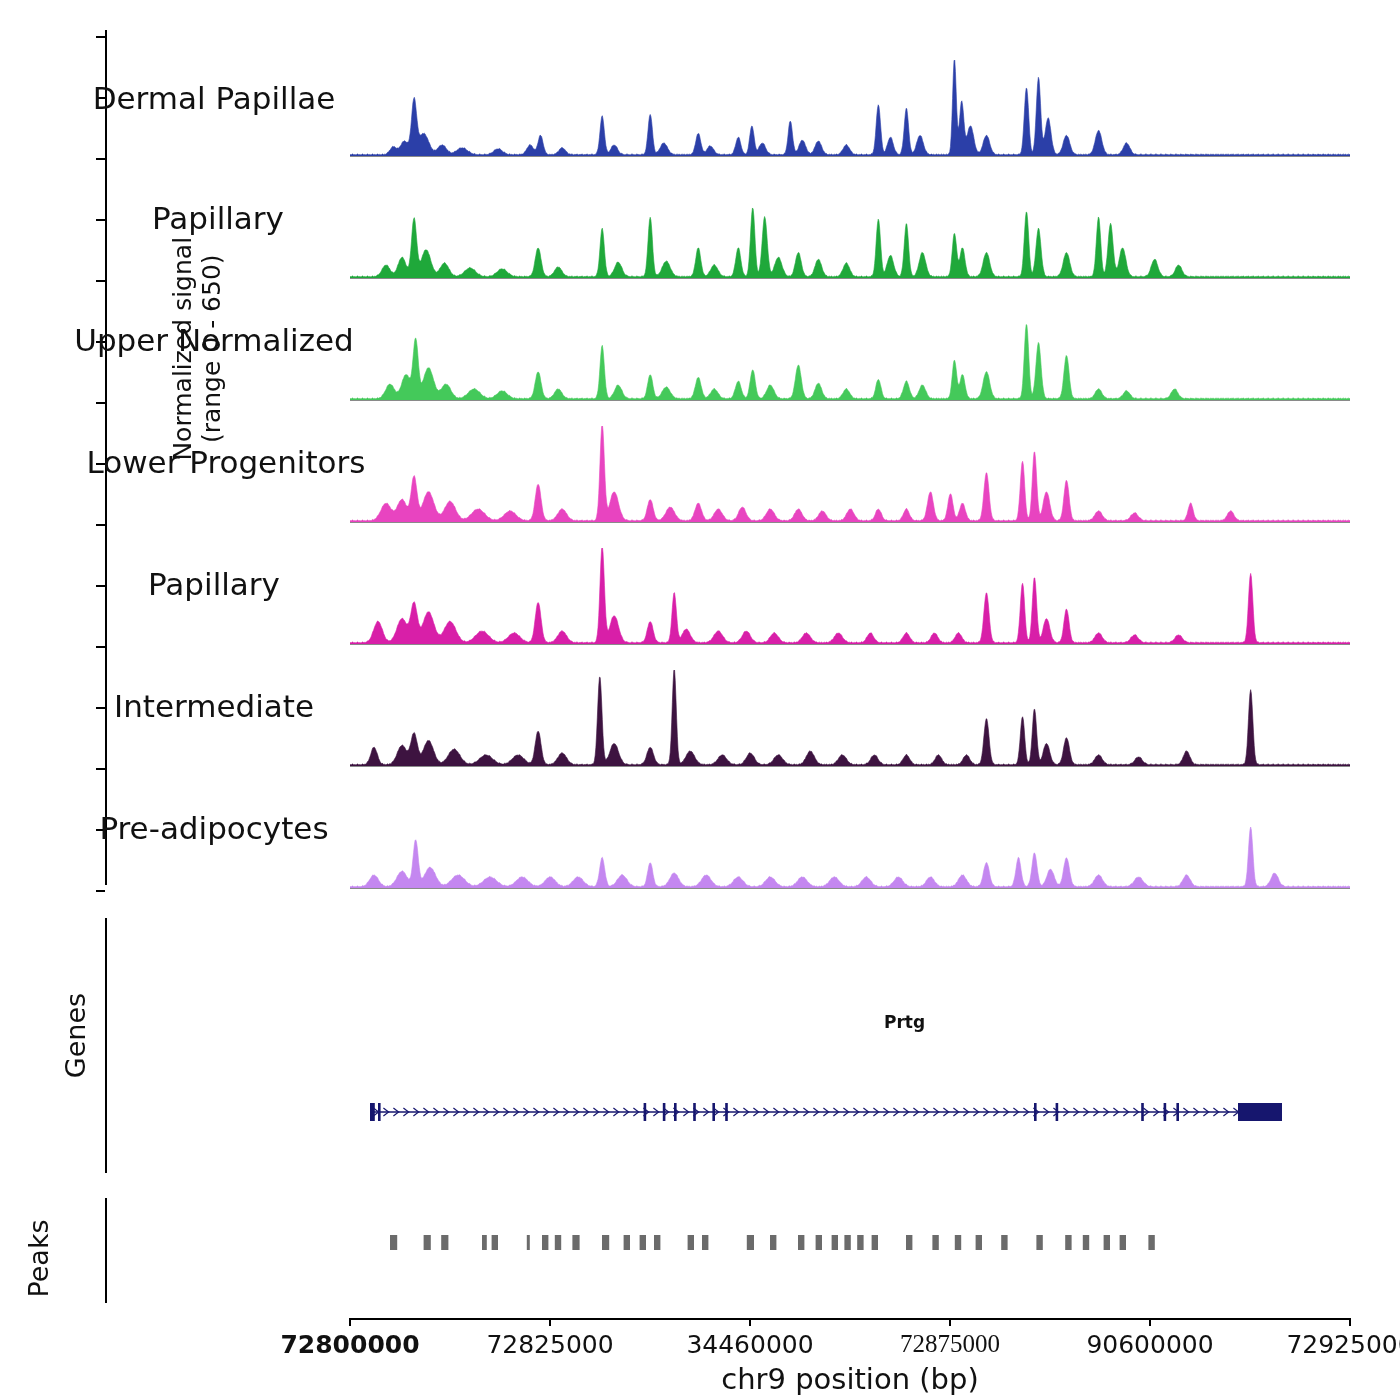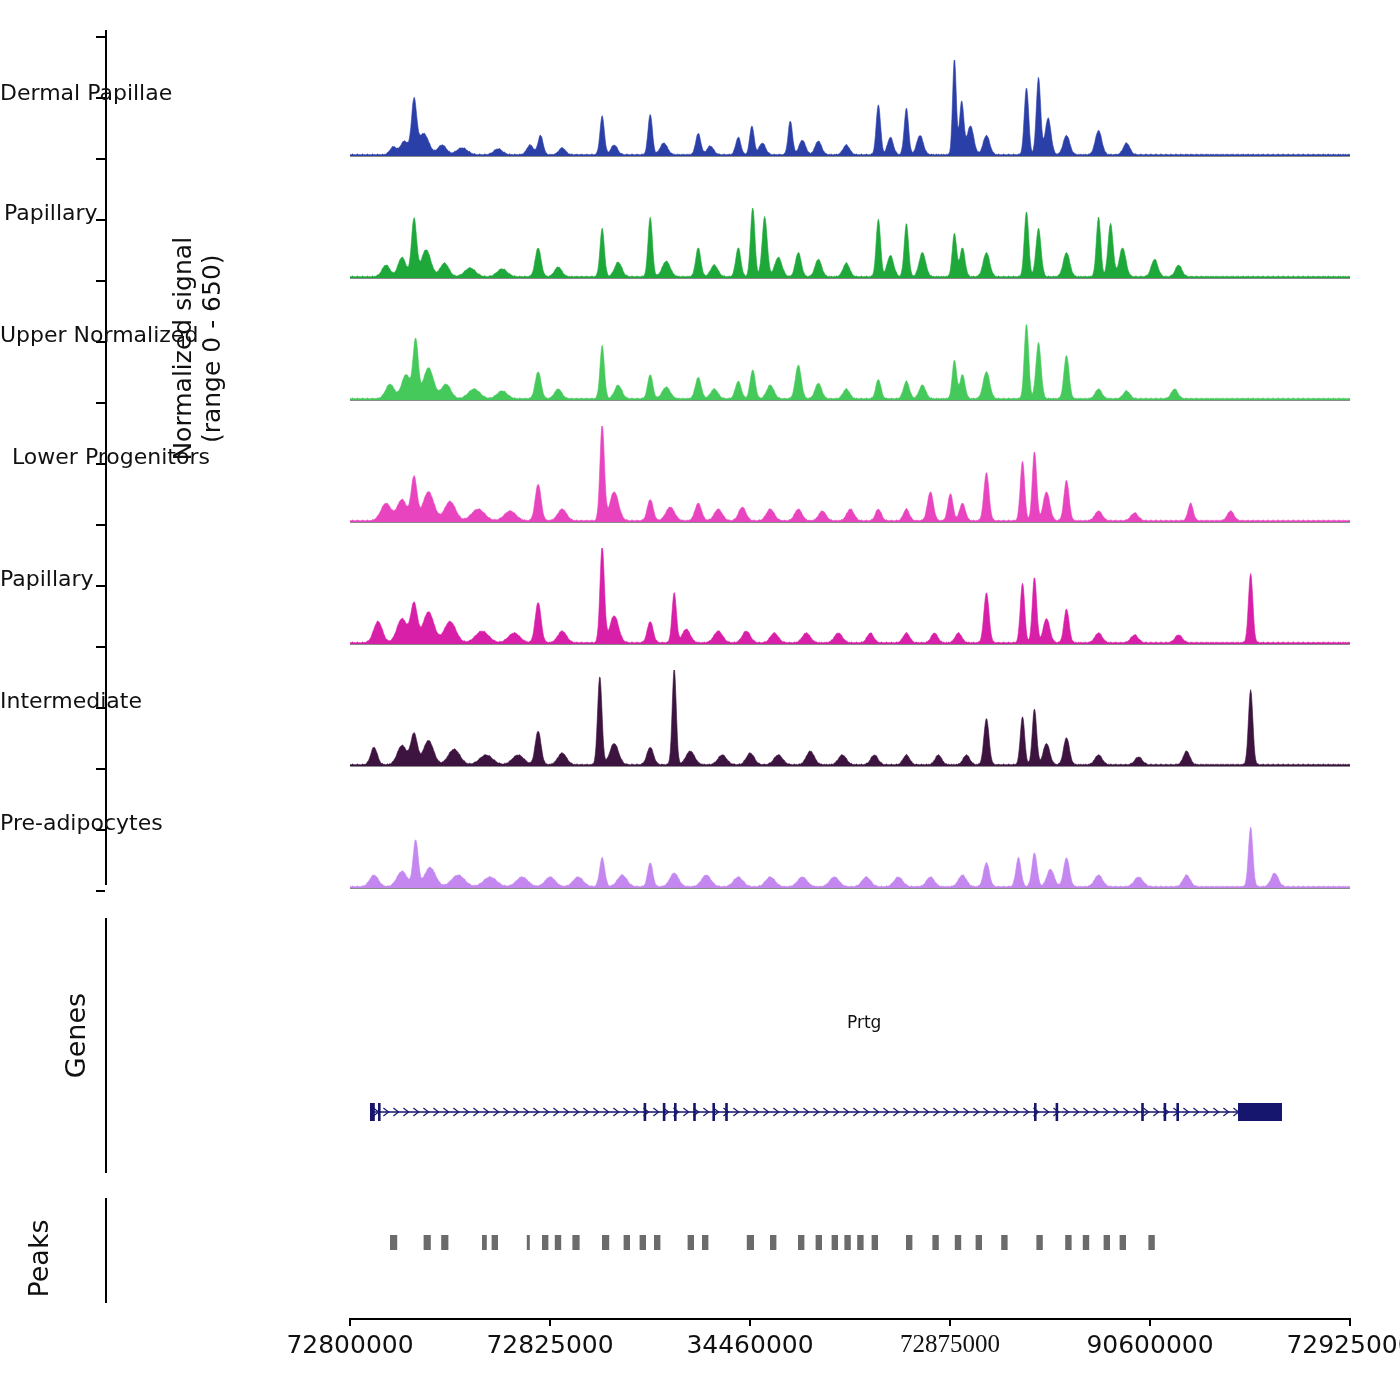--- a/index.html
+++ b/index.html
@@ -71,24 +71,25 @@
   }
 
   
   .track {
     position: absolute;
     left: 350px;
     width: 1000px;
   }
   .track-label {
     position: absolute;
-    font-size: 22px;
+    font-size: 31px;
     color: #111;
     white-space: nowrap;
-    text-align: left;
+    text-align: center;
+    margin-left: 44px;
   }
   .track-baseline {
     position: absolute;
     left: 0;
     width: 1000px;
     height: 1px;
     background: #8a8a8a;
   }
   .track svg { display: block; }
 
@@ -211,21 +212,21 @@
       <div class="track-label" style="top: 688px; left: 0px; width: 340px; padding-right: 8px;">Intermediate</div>
       <div class="track" style="top: 792px;">
         <svg width="1000" height="96" viewBox="0 0 1000 96">
           <path d="M 0 96 L 0.00 94.85 L 0.71 94.59 L 1.43 94.68 L 2.14 94.01 L 2.86 94.00 L 3.57 94.69 L 4.29 94.56 L 5.00 94.80 L 5.72 94.62 L 6.43 94.67 L 7.15 94.01 L 7.86 93.99 L 8.58 94.67 L 9.29 94.49 L 10.01 94.69 L 10.72 94.56 L 11.44 94.51 L 12.15 93.75 L 12.87 93.59 L 13.58 94.08 L 14.30 93.57 L 15.01 93.39 L 15.73 92.86 L 16.44 92.19 L 17.16 90.76 L 17.87 89.82 L 18.58 89.48 L 19.30 88.11 L 20.01 87.15 L 20.73 86.09 L 21.44 85.02 L 22.16 83.54 L 22.87 82.89 L 23.59 83.26 L 24.30 82.93 L 25.02 83.39 L 25.73 84.10 L 26.45 84.84 L 27.16 85.22 L 27.88 86.29 L 28.59 88.15 L 29.31 88.94 L 30.02 90.17 L 30.74 91.33 L 31.45 92.05 L 32.17 92.12 L 32.88 92.62 L 33.60 93.74 L 34.31 93.65 L 35.03 94.02 L 35.74 94.43 L 36.45 94.37 L 37.17 93.78 L 37.88 93.69 L 38.60 94.28 L 39.31 93.67 L 40.03 93.56 L 40.74 93.57 L 41.46 92.98 L 42.17 91.85 L 42.89 91.10 L 43.60 90.98 L 44.32 89.54 L 45.03 88.58 L 45.75 87.78 L 46.46 86.36 L 47.18 84.49 L 47.89 83.13 L 48.61 82.60 L 49.32 80.98 L 50.04 80.19 L 50.75 79.95 L 51.47 79.45 L 52.18 78.82 L 52.89 78.97 L 53.61 80.17 L 54.32 80.38 L 55.04 81.48 L 55.75 83.07 L 56.47 84.22 L 57.18 84.91 L 57.90 85.90 L 58.61 87.31 L 59.33 86.80 L 60.04 86.03 L 60.76 84.26 L 61.47 80.31 L 62.19 74.14 L 62.90 67.04 L 63.62 60.22 L 64.33 52.90 L 65.05 48.53 L 65.76 47.77 L 66.48 50.03 L 67.19 54.77 L 67.91 61.68 L 68.62 69.74 L 69.34 75.62 L 70.05 80.72 L 70.76 84.47 L 71.48 86.14 L 72.19 86.05 L 72.91 85.47 L 73.62 85.06 L 74.34 83.04 L 75.05 81.66 L 75.77 80.70 L 76.48 79.36 L 77.20 77.65 L 77.91 76.49 L 78.63 76.27 L 79.34 75.08 L 80.06 74.98 L 80.77 75.68 L 81.49 76.27 L 82.20 76.63 L 82.92 77.56 L 83.63 79.36 L 84.35 80.07 L 85.06 81.62 L 85.78 83.70 L 86.49 85.34 L 87.21 86.35 L 87.92 87.54 L 88.63 89.20 L 89.35 89.52 L 90.06 90.43 L 90.78 91.68 L 91.49 92.35 L 92.21 92.35 L 92.92 92.44 L 93.64 92.98 L 94.35 92.25 L 95.07 92.16 L 95.78 92.50 L 96.50 92.28 L 97.21 91.55 L 97.93 90.89 L 98.64 90.70 L 99.36 89.35 L 100.07 88.68 L 100.79 88.54 L 101.50 87.89 L 102.22 86.89 L 102.93 85.98 L 103.65 85.62 L 104.36 84.25 L 105.08 83.71 L 105.79 83.85 L 106.50 83.57 L 107.22 83.18 L 107.93 82.90 L 108.65 83.25 L 109.36 82.72 L 110.08 83.06 L 110.79 84.12 L 111.51 84.71 L 112.22 85.25 L 112.94 85.75 L 113.65 86.75 L 114.37 86.81 L 115.08 87.60 L 115.80 88.99 L 116.51 89.74 L 117.23 90.41 L 117.94 90.83 L 118.66 91.62 L 119.37 91.42 L 120.09 91.87 L 120.80 92.88 L 121.52 93.16 L 122.23 93.46 L 122.94 93.40 L 123.66 93.67 L 124.37 93.01 L 125.09 92.99 L 125.80 93.55 L 126.52 93.36 L 127.23 93.30 L 127.95 92.79 L 128.66 92.59 L 129.38 91.50 L 130.09 91.05 L 130.81 91.21 L 131.52 90.58 L 132.24 90.22 L 132.95 89.35 L 133.67 88.81 L 134.38 87.49 L 135.10 86.87 L 135.81 86.97 L 136.53 86.32 L 137.24 86.10 L 137.96 85.53 L 138.67 85.31 L 139.39 84.47 L 140.10 84.40 L 140.81 85.15 L 141.53 85.17 L 142.24 85.67 L 142.96 85.94 L 143.67 86.43 L 144.39 86.30 L 145.10 86.88 L 145.82 88.19 L 146.53 88.63 L 147.25 89.49 L 147.96 90.08 L 148.68 90.67 L 149.39 90.58 L 150.11 91.08 L 150.82 92.25 L 151.54 92.43 L 152.25 92.98 L 152.97 93.33 L 153.68 93.54 L 154.40 93.11 L 155.11 93.23 L 155.83 94.04 L 156.54 93.80 L 157.26 93.99 L 157.97 94.05 L 158.68 93.88 L 159.40 93.10 L 160.11 92.85 L 160.83 93.26 L 161.54 92.58 L 162.26 92.33 L 162.97 92.03 L 163.69 91.37 L 164.40 90.15 L 165.12 89.44 L 165.83 89.45 L 166.55 88.35 L 167.26 87.80 L 167.98 87.38 L 168.69 86.64 L 169.41 85.50 L 170.12 85.01 L 170.84 85.39 L 171.55 84.79 L 172.27 84.89 L 172.98 85.33 L 173.70 85.44 L 174.41 85.24 L 175.13 85.68 L 175.84 86.97 L 176.55 87.16 L 177.27 88.00 L 177.98 89.12 L 178.70 89.69 L 179.41 89.82 L 180.13 90.42 L 180.84 91.72 L 181.56 91.75 L 182.27 92.35 L 182.99 93.17 L 183.70 93.38 L 184.42 93.10 L 185.13 93.24 L 185.85 94.06 L 186.56 93.57 L 187.28 93.69 L 187.99 94.06 L 188.71 93.83 L 189.42 93.09 L 190.14 92.71 L 190.85 93.01 L 191.57 91.93 L 192.28 91.45 L 192.99 91.25 L 193.71 90.47 L 194.42 89.17 L 195.14 88.27 L 195.85 88.14 L 196.57 86.72 L 197.28 86.11 L 198.00 85.99 L 198.71 85.53 L 199.43 84.75 L 200.14 84.57 L 200.86 85.34 L 201.57 84.94 L 202.29 85.48 L 203.00 86.57 L 203.72 87.30 L 204.43 87.61 L 205.15 88.33 L 205.86 89.78 L 206.58 89.88 L 207.29 90.70 L 208.01 91.88 L 208.72 92.52 L 209.44 92.56 L 210.15 92.87 L 210.86 93.79 L 211.58 93.34 L 212.29 93.59 L 213.01 94.24 L 213.72 94.39 L 214.44 93.96 L 215.15 93.79 L 215.87 94.23 L 216.58 93.36 L 217.30 93.19 L 218.01 93.42 L 218.73 93.15 L 219.44 92.25 L 220.16 91.56 L 220.87 91.40 L 221.59 89.97 L 222.30 89.25 L 223.02 88.99 L 223.73 88.32 L 224.45 87.13 L 225.16 86.27 L 225.88 86.11 L 226.59 84.92 L 227.31 84.65 L 228.02 85.09 L 228.73 85.28 L 229.45 85.20 L 230.16 85.47 L 230.88 86.45 L 231.59 86.43 L 232.31 87.24 L 233.02 88.65 L 233.74 89.58 L 234.45 90.13 L 235.17 90.72 L 235.88 91.77 L 236.60 91.66 L 237.31 92.21 L 238.03 93.26 L 238.74 93.70 L 239.46 93.80 L 240.17 93.85 L 240.89 94.33 L 241.60 93.74 L 242.32 93.85 L 243.03 94.51 L 243.75 94.55 L 244.46 94.31 L 245.18 93.80 L 245.89 93.41 L 246.60 91.50 L 247.32 89.53 L 248.03 87.21 L 248.75 83.29 L 249.46 78.55 L 250.18 73.46 L 250.89 69.42 L 251.61 65.94 L 252.32 65.27 L 253.04 67.49 L 253.75 70.96 L 254.47 75.63 L 255.18 80.31 L 255.90 84.95 L 256.61 87.81 L 257.33 90.35 L 258.04 92.62 L 258.76 93.49 L 259.47 94.05 L 260.19 93.93 L 260.90 93.99 L 261.62 93.08 L 262.33 92.75 L 263.05 92.97 L 263.76 92.33 L 264.47 91.86 L 265.19 90.81 L 265.90 90.01 L 266.62 88.33 L 267.33 87.28 L 268.05 86.90 L 268.76 85.77 L 269.48 85.09 L 270.19 84.09 L 270.91 83.58 L 271.62 82.57 L 272.34 82.49 L 273.05 83.36 L 273.77 83.66 L 274.48 84.55 L 275.20 85.26 L 275.91 86.27 L 276.63 86.65 L 277.34 87.71 L 278.06 89.43 L 278.77 90.21 L 279.49 91.30 L 280.20 92.00 L 280.91 92.64 L 281.63 92.51 L 282.34 92.91 L 283.06 93.92 L 283.77 93.94 L 284.49 94.31 L 285.20 94.46 L 285.92 94.51 L 286.63 93.94 L 287.35 93.95 L 288.06 94.68 L 288.78 94.42 L 289.49 94.62 L 290.21 94.72 L 290.92 94.64 L 291.64 93.97 L 292.35 93.83 L 293.07 94.30 L 293.78 93.48 L 294.50 92.75 L 295.21 91.41 L 295.93 89.02 L 296.64 85.27 L 297.36 81.41 L 298.07 78.02 L 298.78 73.94 L 299.50 71.49 L 300.21 70.79 L 300.93 71.62 L 301.64 73.65 L 302.36 77.33 L 303.07 82.13 L 303.79 85.56 L 304.50 88.85 L 305.22 91.46 L 305.93 92.85 L 306.65 93.18 L 307.36 93.62 L 308.08 94.57 L 308.79 94.22 L 309.51 94.39 L 310.22 94.76 L 310.94 94.57 L 311.65 93.94 L 312.37 93.77 L 313.08 94.30 L 313.80 93.56 L 314.51 93.34 L 315.23 93.30 L 315.94 92.57 L 316.65 91.26 L 317.37 90.28 L 318.08 89.91 L 318.80 88.15 L 319.51 86.96 L 320.23 86.05 L 320.94 84.65 L 321.66 82.93 L 322.37 81.86 L 323.09 81.84 L 323.80 80.85 L 324.52 80.92 L 325.23 81.70 L 325.95 82.31 L 326.66 82.74 L 327.38 83.82 L 328.09 85.81 L 328.81 86.52 L 329.52 87.94 L 330.24 89.65 L 330.95 90.73 L 331.67 91.19 L 332.38 91.89 L 333.10 93.20 L 333.81 93.02 L 334.52 93.47 L 335.24 94.22 L 335.95 94.42 L 336.67 94.07 L 337.38 94.06 L 338.10 94.75 L 338.81 94.09 L 339.53 94.18 L 340.24 94.69 L 340.96 94.72 L 341.67 94.23 L 342.39 94.07 L 343.10 94.59 L 343.82 93.78 L 344.53 93.69 L 345.25 93.99 L 345.96 93.77 L 346.68 92.94 L 347.39 92.32 L 348.11 92.27 L 348.82 90.83 L 349.54 90.05 L 350.25 89.64 L 350.96 88.74 L 351.68 87.25 L 352.39 86.07 L 353.11 85.59 L 353.82 84.01 L 354.54 83.37 L 355.25 83.44 L 355.97 83.35 L 356.68 82.97 L 357.40 83.12 L 358.11 84.12 L 358.83 84.16 L 359.54 85.11 L 360.26 86.69 L 360.97 87.89 L 361.69 88.60 L 362.40 89.47 L 363.12 90.82 L 363.83 90.94 L 364.55 91.69 L 365.26 92.87 L 365.98 93.46 L 366.69 93.57 L 367.41 93.69 L 368.12 94.28 L 368.83 93.72 L 369.55 93.86 L 370.26 94.54 L 370.98 94.68 L 371.69 94.50 L 372.41 94.34 L 373.12 94.66 L 373.84 93.93 L 374.55 93.92 L 375.27 94.47 L 375.98 94.43 L 376.70 94.17 L 377.41 93.78 L 378.13 93.80 L 378.84 92.75 L 379.56 92.34 L 380.27 92.44 L 380.99 91.85 L 381.70 91.08 L 382.42 90.08 L 383.13 89.46 L 383.85 87.87 L 384.56 87.02 L 385.28 86.85 L 385.99 86.16 L 386.70 85.64 L 387.42 85.06 L 388.13 85.10 L 388.85 84.48 L 389.56 84.77 L 390.28 85.91 L 390.99 86.54 L 391.71 87.42 L 392.42 88.05 L 393.14 89.09 L 393.85 89.28 L 394.57 90.11 L 395.28 91.54 L 396.00 92.15 L 396.71 92.91 L 397.43 93.14 L 398.14 93.64 L 398.86 93.25 L 399.57 93.48 L 400.29 94.32 L 401.00 94.34 L 401.72 94.68 L 402.43 94.49 L 403.15 94.60 L 403.86 93.95 L 404.57 93.95 L 405.29 94.62 L 406.00 94.45 L 406.72 94.64 L 407.43 94.41 L 408.15 94.34 L 408.86 93.53 L 409.58 93.30 L 410.29 93.72 L 411.01 93.18 L 411.72 92.95 L 412.44 92.32 L 413.15 91.68 L 413.87 90.28 L 414.58 89.45 L 415.30 89.28 L 416.01 88.17 L 416.73 87.52 L 417.44 86.73 L 418.16 86.03 L 418.87 84.87 L 419.59 84.52 L 420.30 85.11 L 421.02 84.96 L 421.73 85.48 L 422.44 86.08 L 423.16 86.70 L 423.87 86.87 L 424.59 87.71 L 425.30 89.30 L 426.02 89.86 L 426.73 90.86 L 427.45 91.76 L 428.16 92.33 L 428.88 92.27 L 429.59 92.69 L 430.31 93.76 L 431.02 93.69 L 431.74 94.07 L 432.45 94.45 L 433.17 94.46 L 433.88 93.93 L 434.60 93.94 L 435.31 94.68 L 436.03 94.30 L 436.74 94.45 L 437.46 94.74 L 438.17 94.58 L 438.88 93.94 L 439.60 93.81 L 440.31 94.40 L 441.03 93.80 L 441.74 93.72 L 442.46 93.79 L 443.17 93.27 L 443.89 92.23 L 444.60 91.61 L 445.32 91.64 L 446.03 90.40 L 446.75 89.70 L 447.46 89.23 L 448.18 88.21 L 448.89 86.81 L 449.61 85.98 L 450.32 86.03 L 451.04 85.02 L 451.75 84.85 L 452.47 85.22 L 453.18 85.27 L 453.90 85.10 L 454.61 85.59 L 455.33 86.99 L 456.04 87.23 L 456.75 88.21 L 457.47 89.54 L 458.18 90.34 L 458.90 90.63 L 459.61 91.28 L 460.33 92.60 L 461.04 92.51 L 461.76 93.04 L 462.47 93.86 L 463.19 94.09 L 463.90 93.79 L 464.62 93.85 L 465.33 94.64 L 466.05 94.04 L 466.76 94.18 L 467.48 94.69 L 468.19 94.70 L 468.91 94.21 L 469.62 94.10 L 470.34 94.72 L 471.05 93.98 L 471.77 93.97 L 472.48 94.35 L 473.20 94.21 L 473.91 93.51 L 474.62 93.10 L 475.34 93.31 L 476.05 92.13 L 476.77 91.61 L 477.48 91.44 L 478.20 90.74 L 478.91 89.45 L 479.63 88.46 L 480.34 88.14 L 481.06 86.61 L 481.77 85.92 L 482.49 85.84 L 483.20 85.50 L 483.92 84.83 L 484.63 84.69 L 485.35 85.41 L 486.06 85.11 L 486.78 85.76 L 487.49 87.04 L 488.21 88.01 L 488.92 88.47 L 489.64 89.22 L 490.35 90.56 L 491.07 90.64 L 491.78 91.40 L 492.49 92.58 L 493.21 93.23 L 493.92 93.29 L 494.64 93.47 L 495.35 94.16 L 496.07 93.63 L 496.78 93.81 L 497.50 94.50 L 498.21 94.68 L 498.93 94.44 L 499.64 94.31 L 500.36 94.71 L 501.07 94.00 L 501.79 94.04 L 502.50 94.62 L 503.22 94.68 L 503.93 94.41 L 504.65 94.15 L 505.36 94.36 L 506.08 93.46 L 506.79 93.23 L 507.51 93.50 L 508.22 93.12 L 508.93 92.42 L 509.65 91.56 L 510.36 91.06 L 511.08 89.48 L 511.79 88.56 L 512.51 88.23 L 513.22 87.35 L 513.94 86.46 L 514.65 85.59 L 515.37 85.37 L 516.08 84.43 L 516.80 84.48 L 517.51 85.40 L 518.23 85.94 L 518.94 86.66 L 519.66 87.30 L 520.37 88.45 L 521.09 88.71 L 521.80 89.66 L 522.52 91.18 L 523.23 91.93 L 523.95 92.68 L 524.66 93.00 L 525.38 93.60 L 526.09 93.24 L 526.80 93.49 L 527.52 94.33 L 528.23 94.40 L 528.95 94.66 L 529.66 94.47 L 530.38 94.63 L 531.09 93.97 L 531.81 93.98 L 532.52 94.66 L 533.24 94.57 L 533.95 94.81 L 534.67 94.53 L 535.38 94.58 L 536.10 93.84 L 536.81 93.74 L 537.53 94.28 L 538.24 93.95 L 538.96 93.92 L 539.67 93.37 L 540.39 92.95 L 541.10 91.70 L 541.82 90.98 L 542.53 90.86 L 543.25 89.80 L 543.96 89.08 L 544.67 88.02 L 545.39 87.13 L 546.10 85.67 L 546.82 85.02 L 547.53 85.29 L 548.25 84.90 L 548.96 85.19 L 549.68 85.50 L 550.39 86.05 L 551.11 86.15 L 551.82 87.00 L 552.54 88.65 L 553.25 89.36 L 553.97 90.48 L 554.68 91.39 L 555.40 92.09 L 556.11 92.09 L 556.83 92.59 L 557.54 93.70 L 558.26 93.72 L 558.97 94.13 L 559.69 94.43 L 560.40 94.47 L 561.12 93.93 L 561.83 93.95 L 562.54 94.69 L 563.26 94.37 L 563.97 94.55 L 564.69 94.76 L 565.40 94.67 L 566.12 94.06 L 566.83 94.01 L 567.55 94.70 L 568.26 94.28 L 568.98 94.37 L 569.69 94.56 L 570.41 94.29 L 571.12 93.48 L 571.84 93.13 L 572.55 93.42 L 573.27 92.44 L 573.98 91.91 L 574.70 91.44 L 575.41 90.36 L 576.13 88.77 L 576.84 87.68 L 577.56 87.37 L 578.27 86.01 L 578.98 85.44 L 579.70 85.40 L 580.41 85.10 L 581.13 84.70 L 581.84 85.09 L 582.56 86.50 L 583.27 86.87 L 583.99 88.00 L 584.70 89.48 L 585.42 90.38 L 586.13 90.78 L 586.85 91.54 L 587.56 92.92 L 588.28 92.90 L 588.99 93.43 L 589.71 94.18 L 590.42 94.33 L 591.14 93.95 L 591.85 93.98 L 592.57 94.73 L 593.28 94.16 L 594.00 94.29 L 594.71 94.76 L 595.43 94.73 L 596.14 94.23 L 596.85 94.14 L 597.57 94.83 L 598.28 94.17 L 599.00 94.24 L 599.71 94.69 L 600.43 94.64 L 601.14 94.07 L 601.86 93.85 L 602.57 94.32 L 603.29 93.36 L 604.00 93.05 L 604.72 93.02 L 605.43 92.36 L 606.15 91.03 L 606.86 89.92 L 607.58 89.40 L 608.29 87.47 L 609.01 86.29 L 609.72 85.62 L 610.44 84.65 L 611.15 83.41 L 611.87 82.83 L 612.58 83.30 L 613.30 82.86 L 614.01 83.53 L 614.72 84.96 L 615.44 86.17 L 616.15 86.96 L 616.87 88.10 L 617.58 89.84 L 618.30 90.23 L 619.01 91.25 L 619.73 92.58 L 620.44 93.34 L 621.16 93.40 L 621.87 93.61 L 622.59 94.35 L 623.30 93.81 L 624.02 93.96 L 624.73 94.59 L 625.45 94.77 L 626.16 94.39 L 626.88 94.21 L 627.59 94.55 L 628.31 93.61 L 629.02 93.24 L 629.74 93.10 L 630.45 92.07 L 631.17 90.05 L 631.88 87.54 L 632.59 84.96 L 633.31 80.81 L 634.02 77.26 L 634.74 74.58 L 635.45 72.19 L 636.17 70.67 L 636.88 70.65 L 637.60 72.56 L 638.31 74.54 L 639.03 77.95 L 639.74 82.16 L 640.46 85.61 L 641.17 88.31 L 641.89 90.36 L 642.60 92.26 L 643.32 92.61 L 644.03 93.29 L 644.75 94.29 L 645.46 94.55 L 646.18 94.56 L 646.89 94.42 L 647.61 94.70 L 648.32 94.01 L 649.04 94.03 L 649.75 94.67 L 650.46 94.70 L 651.18 94.69 L 651.89 94.48 L 652.61 94.70 L 653.32 94.01 L 654.04 94.02 L 654.75 94.67 L 655.47 94.67 L 656.18 94.74 L 656.90 94.52 L 657.61 94.69 L 658.33 94.00 L 659.04 93.99 L 659.76 94.60 L 660.47 94.45 L 661.19 94.34 L 661.90 93.59 L 662.62 92.75 L 663.33 90.41 L 664.05 87.86 L 664.76 84.96 L 665.48 80.42 L 666.19 75.75 L 666.90 70.87 L 667.62 67.50 L 668.33 65.25 L 669.05 65.94 L 669.76 69.40 L 670.48 73.55 L 671.19 78.69 L 671.91 83.20 L 672.62 87.22 L 673.34 89.51 L 674.05 91.50 L 674.77 93.39 L 675.48 93.87 L 676.20 94.35 L 676.91 94.17 L 677.63 93.80 L 678.34 92.28 L 679.06 90.70 L 679.77 88.86 L 680.49 84.97 L 681.20 80.36 L 681.92 74.72 L 682.63 69.06 L 683.35 63.71 L 684.06 60.89 L 684.77 61.32 L 685.49 63.41 L 686.20 68.00 L 686.92 73.58 L 687.63 79.20 L 688.35 83.57 L 689.06 87.42 L 689.78 90.79 L 690.49 92.10 L 691.21 93.04 L 691.92 93.29 L 692.64 92.89 L 693.35 91.57 L 694.07 90.49 L 694.78 89.82 L 695.50 87.82 L 696.21 86.07 L 696.93 84.20 L 697.64 82.06 L 698.36 79.60 L 699.07 78.06 L 699.79 77.80 L 700.50 77.09 L 701.22 77.59 L 701.93 78.82 L 702.64 80.21 L 703.36 81.48 L 704.07 83.48 L 704.79 86.24 L 705.50 87.73 L 706.22 89.54 L 706.93 91.20 L 707.65 92.02 L 708.36 91.99 L 709.08 92.01 L 709.79 92.25 L 710.51 90.66 L 711.22 88.89 L 711.94 86.56 L 712.65 82.89 L 713.37 78.23 L 714.08 73.88 L 714.80 70.65 L 715.51 67.16 L 716.23 65.74 L 716.94 66.34 L 717.66 68.09 L 718.37 70.77 L 719.09 74.77 L 719.80 79.78 L 720.51 83.27 L 721.23 86.82 L 721.94 89.93 L 722.66 91.76 L 723.37 92.50 L 724.09 93.21 L 724.80 94.36 L 725.52 94.00 L 726.23 94.23 L 726.95 94.74 L 727.66 94.72 L 728.38 94.22 L 729.09 94.14 L 729.81 94.83 L 730.52 94.19 L 731.24 94.29 L 731.95 94.76 L 732.67 94.75 L 733.38 94.25 L 734.10 94.15 L 734.81 94.82 L 735.53 94.11 L 736.24 94.16 L 736.95 94.59 L 737.67 94.50 L 738.38 93.86 L 739.10 93.52 L 739.81 93.81 L 740.53 92.65 L 741.24 92.10 L 741.96 91.82 L 742.67 90.93 L 743.39 89.37 L 744.10 88.06 L 744.82 87.39 L 745.53 85.47 L 746.25 84.44 L 746.96 84.07 L 747.68 83.55 L 748.39 82.86 L 749.11 82.85 L 749.82 83.87 L 750.54 83.96 L 751.25 85.05 L 751.97 86.79 L 752.68 88.16 L 753.40 88.98 L 754.11 90.00 L 754.82 91.52 L 755.54 91.66 L 756.25 92.41 L 756.97 93.50 L 757.68 94.04 L 758.40 93.93 L 759.11 93.99 L 759.83 94.57 L 760.54 93.95 L 761.26 94.04 L 761.97 94.65 L 762.69 94.80 L 763.40 94.48 L 764.12 94.34 L 764.83 94.75 L 765.55 94.05 L 766.26 94.09 L 766.98 94.68 L 767.69 94.79 L 768.41 94.54 L 769.12 94.38 L 769.84 94.74 L 770.55 94.03 L 771.27 94.06 L 771.98 94.67 L 772.69 94.75 L 773.41 94.56 L 774.12 94.37 L 774.84 94.67 L 775.55 93.92 L 776.27 93.88 L 776.98 94.41 L 777.70 94.33 L 778.41 94.02 L 779.13 93.55 L 779.84 93.46 L 780.56 92.29 L 781.27 91.72 L 781.99 91.65 L 782.70 90.88 L 783.42 89.95 L 784.13 88.80 L 784.85 88.07 L 785.56 86.46 L 786.28 85.68 L 786.99 85.69 L 787.71 85.26 L 788.42 85.13 L 789.14 84.99 L 789.85 85.51 L 790.56 85.38 L 791.28 86.14 L 791.99 87.67 L 792.71 88.58 L 793.42 89.67 L 794.14 90.36 L 794.85 91.36 L 795.57 91.42 L 796.28 92.06 L 797.00 93.25 L 797.71 93.59 L 798.43 94.11 L 799.14 94.09 L 799.86 94.37 L 800.57 93.80 L 801.29 93.88 L 802.00 94.61 L 802.72 94.53 L 803.43 94.80 L 804.15 94.59 L 804.86 94.67 L 805.58 94.00 L 806.29 94.00 L 807.01 94.69 L 807.72 94.55 L 808.43 94.78 L 809.15 94.64 L 809.86 94.67 L 810.58 94.01 L 811.29 94.00 L 812.01 94.70 L 812.72 94.51 L 813.44 94.73 L 814.15 94.67 L 814.87 94.67 L 815.58 94.02 L 816.30 94.01 L 817.01 94.71 L 817.73 94.48 L 818.44 94.68 L 819.16 94.70 L 819.87 94.67 L 820.59 94.03 L 821.30 94.01 L 822.02 94.71 L 822.73 94.44 L 823.45 94.62 L 824.16 94.70 L 824.87 94.61 L 825.59 93.94 L 826.30 93.83 L 827.02 94.39 L 827.73 93.85 L 828.45 93.70 L 829.16 93.39 L 829.88 92.65 L 830.59 91.19 L 831.31 90.11 L 832.02 89.60 L 832.74 87.89 L 833.45 86.67 L 834.17 85.61 L 834.88 84.39 L 835.60 83.00 L 836.31 82.56 L 837.03 83.31 L 837.74 83.39 L 838.46 84.41 L 839.17 85.89 L 839.89 87.09 L 840.60 87.89 L 841.32 89.17 L 842.03 91.07 L 842.74 91.63 L 843.46 92.58 L 844.17 93.58 L 844.89 93.88 L 845.60 93.62 L 846.32 93.77 L 847.03 94.61 L 847.75 94.19 L 848.46 94.36 L 849.18 94.81 L 849.89 94.69 L 850.61 94.15 L 851.32 94.09 L 852.04 94.80 L 852.75 94.26 L 853.47 94.37 L 854.18 94.81 L 854.90 94.72 L 855.61 94.18 L 856.33 94.12 L 857.04 94.81 L 857.76 94.23 L 858.47 94.33 L 859.19 94.79 L 859.90 94.73 L 860.61 94.21 L 861.33 94.14 L 862.04 94.83 L 862.76 94.20 L 863.47 94.30 L 864.19 94.77 L 864.90 94.74 L 865.62 94.25 L 866.33 94.16 L 867.05 94.84 L 867.76 94.17 L 868.48 94.26 L 869.19 94.75 L 869.91 94.76 L 870.62 94.28 L 871.34 94.19 L 872.05 94.84 L 872.77 94.15 L 873.48 94.23 L 874.20 94.74 L 874.91 94.78 L 875.63 94.32 L 876.34 94.22 L 877.06 94.82 L 877.77 94.13 L 878.48 94.20 L 879.20 94.72 L 879.91 94.80 L 880.63 94.36 L 881.34 94.24 L 882.06 94.80 L 882.77 94.10 L 883.49 94.17 L 884.20 94.71 L 884.92 94.82 L 885.63 94.40 L 886.35 94.27 L 887.06 94.79 L 887.78 94.08 L 888.49 94.14 L 889.21 94.70 L 889.92 94.85 L 890.64 94.44 L 891.35 94.30 L 892.07 94.75 L 892.78 93.99 L 893.50 93.86 L 894.21 93.98 L 894.92 93.03 L 895.64 90.40 L 896.35 86.02 L 897.07 79.59 L 897.78 69.23 L 898.50 57.71 L 899.21 46.85 L 899.93 38.45 L 900.64 35.01 L 901.36 38.01 L 902.07 46.92 L 902.79 57.65 L 903.50 69.26 L 904.22 79.51 L 904.93 86.46 L 905.65 90.49 L 906.36 92.60 L 907.08 94.02 L 907.79 93.77 L 908.51 93.98 L 909.22 94.65 L 909.94 94.73 L 910.65 94.61 L 911.37 94.42 L 912.08 94.69 L 912.79 93.96 L 913.51 93.93 L 914.22 94.47 L 914.94 94.36 L 915.65 94.07 L 916.37 93.52 L 917.08 93.24 L 917.80 91.82 L 918.51 90.89 L 919.23 90.36 L 919.94 88.98 L 920.66 87.46 L 921.37 85.64 L 922.09 84.29 L 922.80 82.24 L 923.52 81.24 L 924.23 81.33 L 924.95 81.25 L 925.66 81.83 L 926.38 82.53 L 927.09 83.99 L 927.81 84.82 L 928.52 86.44 L 929.24 88.67 L 929.95 90.05 L 930.66 91.46 L 931.38 92.20 L 932.09 93.09 L 932.81 92.96 L 933.52 93.35 L 934.24 94.29 L 934.95 94.36 L 935.67 94.71 L 936.38 94.53 L 937.10 94.64 L 937.81 93.99 L 938.53 94.00 L 939.24 94.68 L 939.96 94.55 L 940.67 94.79 L 941.39 94.63 L 942.10 94.67 L 942.82 94.01 L 943.53 94.00 L 944.25 94.69 L 944.96 94.52 L 945.68 94.74 L 946.39 94.66 L 947.11 94.67 L 947.82 94.02 L 948.53 94.01 L 949.25 94.70 L 949.96 94.49 L 950.68 94.70 L 951.39 94.69 L 952.11 94.67 L 952.82 94.03 L 953.54 94.01 L 954.25 94.71 L 954.97 94.46 L 955.68 94.65 L 956.40 94.72 L 957.11 94.67 L 957.83 94.04 L 958.54 94.02 L 959.26 94.72 L 959.97 94.42 L 960.69 94.60 L 961.40 94.75 L 962.12 94.67 L 962.83 94.06 L 963.55 94.03 L 964.26 94.74 L 964.97 94.39 L 965.69 94.56 L 966.40 94.78 L 967.12 94.68 L 967.83 94.08 L 968.55 94.04 L 969.26 94.75 L 969.98 94.36 L 970.69 94.51 L 971.41 94.81 L 972.12 94.68 L 972.84 94.10 L 973.55 94.06 L 974.27 94.76 L 974.98 94.33 L 975.70 94.47 L 976.41 94.83 L 977.13 94.69 L 977.84 94.12 L 978.56 94.07 L 979.27 94.78 L 979.99 94.29 L 980.70 94.42 L 981.42 94.84 L 982.13 94.70 L 982.84 94.15 L 983.56 94.09 L 984.27 94.79 L 984.99 94.26 L 985.70 94.38 L 986.42 94.82 L 987.13 94.71 L 987.85 94.18 L 988.56 94.11 L 989.28 94.81 L 989.99 94.23 L 990.71 94.34 L 991.42 94.79 L 992.14 94.73 L 992.85 94.21 L 993.57 94.13 L 994.28 94.82 L 995.00 94.21 L 995.71 94.31 L 996.43 94.77 L 997.14 94.74 L 997.86 94.24 L 998.57 94.16 L 999.29 94.84 L 1000.00 94.18 L 1000 96 Z" fill="#c487f0" stroke="#c487f0" stroke-width="0.6"></path>
         </svg>
         <div class="track-baseline" style="top: 96px;"></div>
       </div>
       <div class="track-label" style="top: 810px; left: 0px; width: 340px; padding-right: 8px;">Pre-adipocytes</div>
     </div>
 
-  <div id="gene-name" style="left:847px; top:1012px;">Prtg</div>
+  <div id="gene-name" style="left:884px; top:1012px;font-weight:bold;">Prtg</div>
   <div class="track" style="top:1095px;">
     <svg id="gene-svg" width="1000" height="34" viewBox="0 0 1000 34">
         <line x1="20" x2="932" y1="17" y2="17" stroke="#16166e" stroke-width="1.6"></line>
         <path d="M 23.4 13 L 28.6 17 L 23.4 21" fill="none" stroke="#16166e" stroke-width="1.2"></path>
         <path d="M 33.4 13 L 38.6 17 L 33.4 21" fill="none" stroke="#16166e" stroke-width="1.2"></path>
         <path d="M 43.4 13 L 48.6 17 L 43.4 21" fill="none" stroke="#16166e" stroke-width="1.2"></path>
         <path d="M 53.4 13 L 58.6 17 L 53.4 21" fill="none" stroke="#16166e" stroke-width="1.2"></path>
         <path d="M 63.4 13 L 68.6 17 L 63.4 21" fill="none" stroke="#16166e" stroke-width="1.2"></path>
         <path d="M 73.4 13 L 78.6 17 L 73.4 21" fill="none" stroke="#16166e" stroke-width="1.2"></path>
         <path d="M 83.4 13 L 88.6 17 L 83.4 21" fill="none" stroke="#16166e" stroke-width="1.2"></path>
@@ -364,26 +365,27 @@
         <rect x="732.8" y="3" width="6.399999999999977" height="15" fill="#6b6b6b"></rect>
         <rect x="753.6" y="3" width="6.399999999999977" height="15" fill="#6b6b6b"></rect>
         <rect x="769.5999999999999" y="3" width="6.400000000000091" height="15" fill="#6b6b6b"></rect>
         <rect x="798.4" y="3" width="6.399999999999977" height="15" fill="#6b6b6b"></rect>
       </svg>
   </div>
 
   <div id="x-axis-line"></div>
   <div id="x-ticks">
       <div class="xtick" style="left: 349px;"></div>
-      <div class="xticklabel" style="left: 350px;">72800000</div>
+      <div class="xticklabel" style="left: 350px; font-weight: bold;">72800000</div>
       <div class="xtick" style="left: 549px;"></div>
       <div class="xticklabel" style="left: 550px;">72825000</div>
       <div class="xtick" style="left: 749px;"></div>
       <div class="xticklabel" style="left: 750px;">34460000</div>
       <div class="xtick" style="left: 949px;"></div>
       <div class="xticklabel" style="left: 950px; font-family: Liberation Serif, serif;">72875000</div>
       <div class="xtick" style="left: 1149px;"></div>
       <div class="xticklabel" style="left: 1150px;">90600000</div>
       <div class="xtick" style="left: 1349px;"></div>
       <div class="xticklabel" style="left: 1350px;">72925000</div>
     </div>
+  <div id="x-axis-title">chr9 position (bp)</div>
 
 </div>
 
 </body></html>

